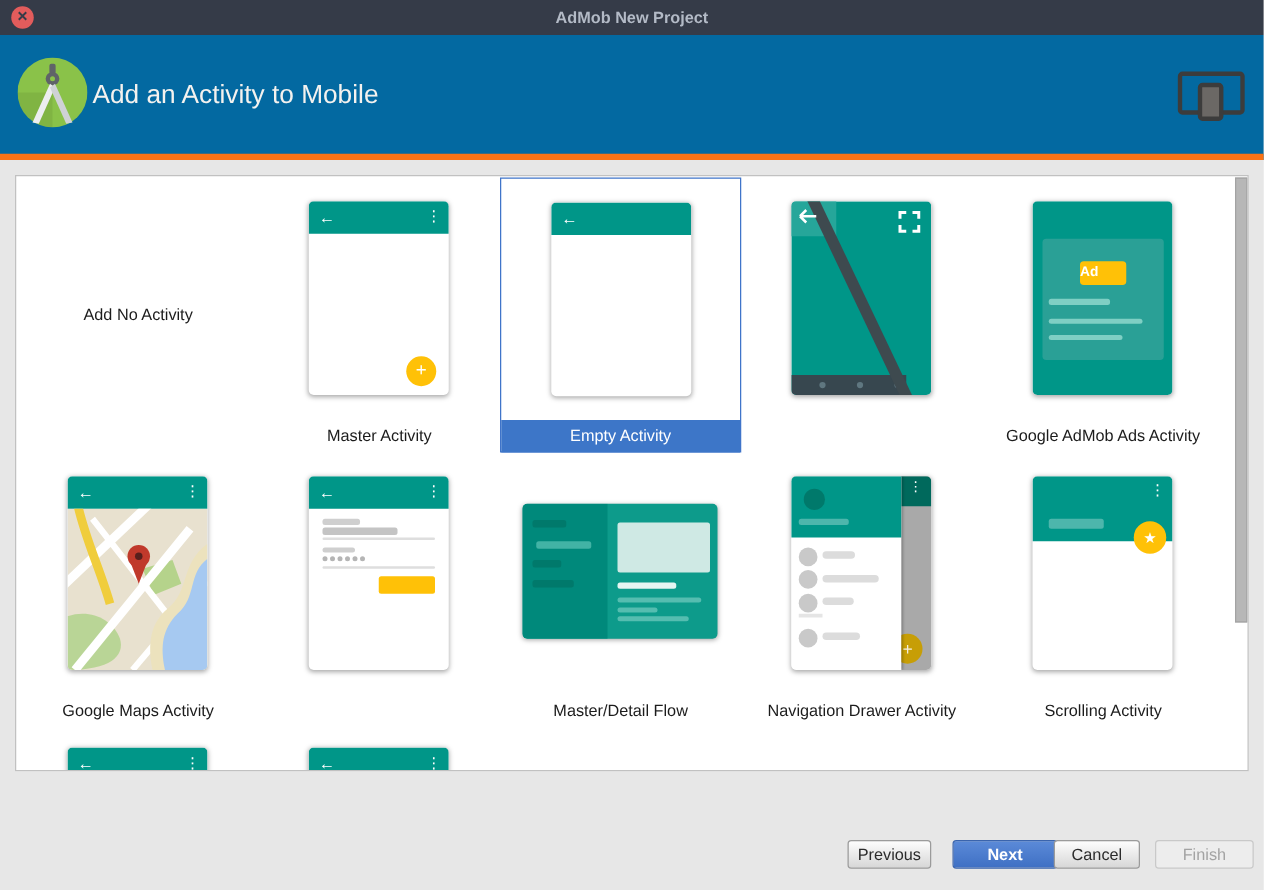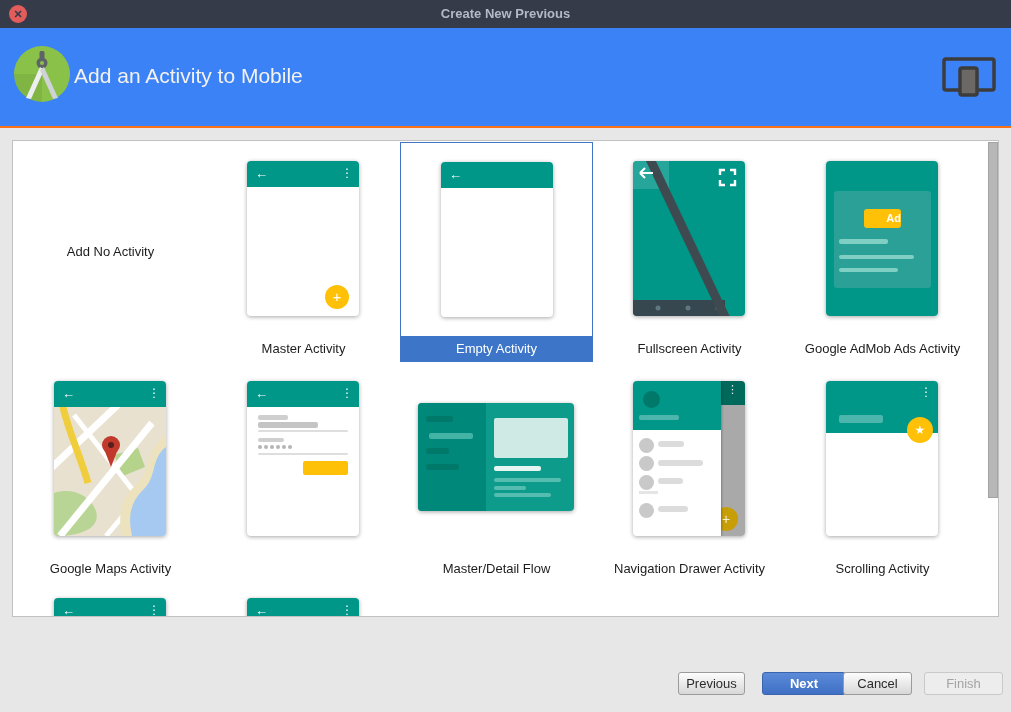--- a/index.html
+++ b/index.html
@@ -8,22 +8,22 @@
 
   
   .titlebar { position:absolute; left:0; top:0; width:1011px; height:28px; background:#353b48; }
   .titlebar-title { position:absolute; left:0; right:0; top:0; height:28px; line-height:28px;
     text-align:center; color:#b3bac6; font-size:13px; font-weight:bold; }
   .close-btn { position:absolute; left:9px; top:5px; width:18px; height:18px; border-radius:50%;
     background:#e25c5c; color:#353b48; font-size:11px; font-weight:bold; text-align:center;
     line-height:18px; cursor:pointer; }
 
   
-  .header { position:absolute; left:0; top:28px; width:1011px; height:100px; background:#3b82f6;
-    border-bottom:2px solid #f97316; }
+  .header { position:absolute; left:0; top:28px; width:1011px; height:100px; background:#0369a1;
+    border-bottom:5px solid #f97316; }
   .header-title { position:absolute; left:74px; top:36px; font-size:21px; color:#f4f2ef; }
   .logo { position:absolute; left:14px; top:18px; width:56px; height:56px; }
   .device-icon { position:absolute; left:941px; top:28px; width:56px; height:42px; }
 
   
   .panel { position:absolute; left:12px; top:140px; width:987px; height:477px; background:#fff;
     border:1px solid #c1c1c1; overflow:hidden; }
   .scroll-thumb { position:absolute; left:975px; top:1px; width:10px; height:356px;
     background:#b7b7b7; border:1px solid #a3a3a3; }
 
@@ -42,21 +42,21 @@
   .dots { position:absolute; right:6px; top:4px; color:#fff; font-size:12px; line-height:17px; }
   .fab { position:absolute; border-radius:50%; background:#ffc107; color:#fff; text-align:center; }
 
   
   .fab-basic { left:78px; top:124px; width:24px; height:24px; font-size:15px; line-height:24px; }
 
   
   .admob-bg { position:absolute; inset:0; background:#009688; }
   .admob-panel { position:absolute; left:8px; top:30px; width:97px; height:97px; background:#2aa096; border-radius:3px; }
   .ad-badge { position:absolute; left:38px; top:48px; width:37px; height:19px; background:#ffc107;
-    border-radius:3px; color:#fff; font-size:11px; font-weight:bold; text-align:right; line-height:19px; }
+    border-radius:3px; color:#fff; font-size:11px; font-weight:bold; text-align:left; line-height:19px; }
   .ad-line { position:absolute; background:#7fcfc4; border-radius:2px; }
 
   
   .lg-line { position:absolute; background:#cfcfcf; border-radius:2px; }
   .lg-dots { position:absolute; left:11px; top:64px; display:flex; gap:2px; }
   .lg-dots i { width:4px; height:4px; border-radius:50%; background:#b5b5b5; }
   .lg-btn { position:absolute; left:56px; top:80px; width:45px; height:14px; background:#ffc107; border-radius:2px; }
 
   
   .mcard.landscape { left:18px; top:41px; width:156px; height:108px; background:#0d9b8b; }
@@ -91,21 +91,21 @@
     background:linear-gradient(#fdfdfd,#d7d7d7); font-family:"Liberation Sans",sans-serif;
     font-size:13px; color:#2b2b2b; text-align:center; cursor:pointer; }
   .btn-next { background:linear-gradient(#5b8ad8,#3f70c4); border-color:#3a64ad; color:#fff; font-weight:bold; }
   .btn-finish { background:#ededed; border-color:#c9c9c9; color:#a3a3a3; }
 </style>
 </head>
 <body>
 
 <div class="titlebar">
   <div class="close-btn">✕</div>
-  <div class="titlebar-title">Create New Previous</div>
+  <div class="titlebar-title">AdMob New Project</div>
 </div>
 
 <div class="header">
   <svg class="logo" viewBox="0 0 56 56">
     <circle cx="28" cy="28" r="28" fill="#8ac249"></circle>
     <path d="M0 28 A28 28 0 0 0 28 56 L28 28 Z" fill="rgba(0,0,0,0.07)"></path>
     <rect x="25.5" y="5" width="5" height="8" rx="1.5" fill="#5f6368"></rect>
     <circle cx="28" cy="17" r="5.5" fill="#5f6368"></circle>
     <circle cx="28" cy="17" r="2" fill="#8ac249"></circle>
     <path d="M26 21 L12 52 L17 53 L30 24 Z" fill="#eceef0"></path>
@@ -158,21 +158,20 @@
           <path d="M7 12 h13 M7 12 l5 -5 M7 12 l5 5"></path>
         </g>
         <g stroke="#fff" stroke-width="2.4" fill="none">
           <path d="M87 14 v-5 h5"></path>
             <path d="M97 9 h5 v5"></path>
             <path d="M102 19 v5 h-5"></path>
             <path d="M92 24 h-5 v-5"></path>
         </g>
       </svg>
     </div>
-    <div class="cell-label">Fullscreen Activity</div>
   </div>
 
   <div class="cell" style="left:773px; top:1px;">
     <div class="mcard">
       <div class="admob-bg"></div>
       <div class="admob-panel"></div>
       <div class="ad-badge">Ad</div>
       <div class="ad-line" style="left:13px; top:78px; width:49px; height:5px;"></div>
       <div class="ad-line" style="left:13px; top:94px; width:75px; height:4px;"></div>
       <div class="ad-line" style="left:13px; top:107px; width:59px; height:4px;"></div>

